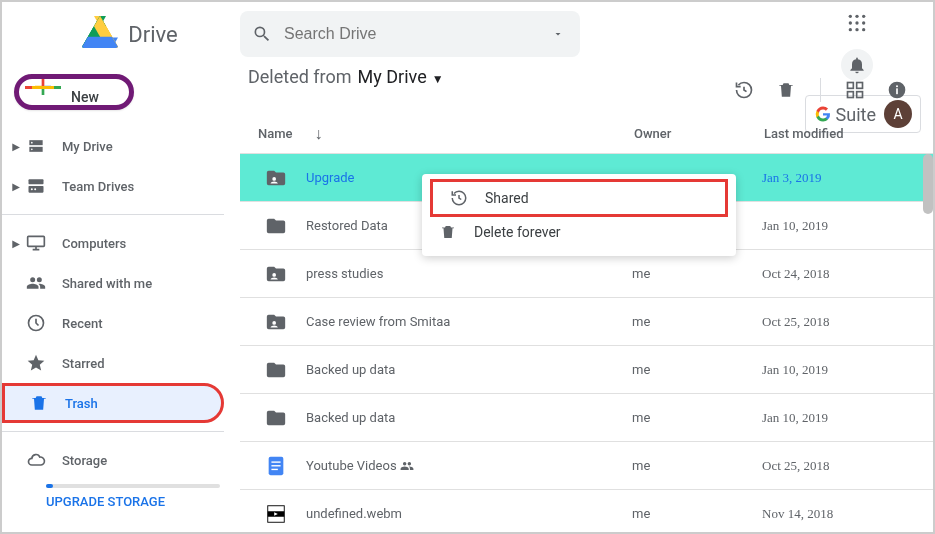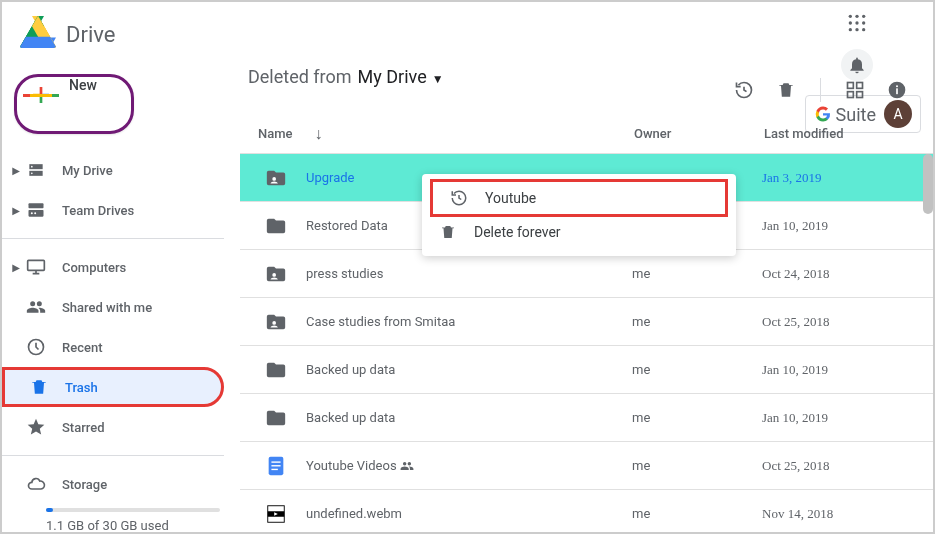--- a/index.html
+++ b/index.html
@@ -1,36 +1,36 @@
 <!DOCTYPE html>
 <html><head>
 <meta charset="utf-8">
 <style>
   * { box-sizing: border-box; margin: 0; padding: 0; }
   body { font-family: Roboto, Arial, sans-serif; font-size: 13px; color: #5f6368; background: #fff; }
   .frame { width: 935px; height: 534px; border: 2px solid #ccc; position: relative; overflow: hidden; display: flex; flex-direction: column; }
   
   
   .header { height: 64px; display: flex; align-items: center; padding: 0 12px 0 18px; }
-  .logo-area { display: flex; align-items: center; width: 220px; }
+  .logo-area { display: flex; align-items: center; width: 220px; justify-content: center; }
   .drive-logo { width: 36px; height: 36px; margin-right: 10px; }
   .drive-title { font-size: 22px; color: #5f6368; }
   .search-box { flex: 1; max-width: 340px; height: 46px; background: #f1f3f4; border-radius: 8px; display: flex; align-items: center; padding: 0 10px; margin-right: 20px; }
   .search-box input { border: none; background: transparent; outline: none; font-size: 16px; flex: 1; margin-left: 10px; color: #5f6368; }
   .search-dd { color: #5f6368; padding: 0 6px; }
   .header-icons { display: flex; align-items: center; gap: 14px; margin-left: auto; flex-direction: column; }
   .hicon { width: 24px; height: 24px; display: flex; align-items: center; justify-content: center; color: #5f6368; cursor: pointer; }
   .gsuite { display: flex; align-items: center; border: 1px solid #dadce0; border-radius: 4px; padding: 4px 8px; margin-left: 12px; }
   .gsuite-text { font-size: 18px; color: #5f6368; display:flex; align-items:center; }
   .avatar { width: 28px; height: 28px; border-radius: 50%; background: #5d4037; color: #fff; display: flex; align-items: center; justify-content: center; margin-left: 8px; font-size: 14px; }
   
   
   .body { flex: 1; display: flex; overflow: hidden; }
   .sidebar { width: 238px; padding-top: 4px; }
-  .new-btn { display: flex; align-items: flex-start; height: 60px; width: 120px; border: 3px solid #701a75; border-radius: 24px; background: #fff; box-shadow: 0 1px 2px rgba(0,0,0,.1); margin: 4px 0 16px 12px; cursor: pointer; }
+  .new-btn { display: flex; align-items: flex-end; height: 36px; width: 120px; border: 5px solid #701a75; border-radius: 24px; background: #fff; box-shadow: 0 1px 2px rgba(0,0,0,.1); margin: 4px 0 16px 12px; cursor: pointer; }
   .new-btn .plus { width: 36px; height: 36px; margin-left: 6px; display:flex; align-items:center; justify-content:center; position:relative; }
   .new-btn .plus::before, .new-btn .plus::after { content:''; position:absolute; background:linear-gradient(to right,#ea4335,#fbbc04,#34a853,#4285f4); }
   .new-btn .plus::before { width: 22px; height: 3px; background:#fbbc04; border-left:7px solid #ea4335; border-right:7px solid #34a853;}
   .new-btn .plus svg { width:24px; height:24px;}
   .new-btn span.lbl { font-size: 14px; color: #3c4043; margin-left: 10px; font-weight: 500; }
   .nav-item { display: flex; align-items: center; height: 40px; padding-left: 8px; border-radius: 0 20px 20px 0; margin-right: 16px; cursor: pointer; color: #5f6368; }
   .nav-item.active { background: #e8f0fe; color: #1a73e8; }
   .nav-item .chev { width: 12px; display:flex; justify-content:center; margin-right:4px; font-size:10px; color:#5f6368;}
   .nav-item .icon { width: 20px; height: 20px; margin-right: 16px; display: flex; align-items: center; justify-content: center; }
   .nav-item .lbl { font-size: 13px; font-weight: 500; }
@@ -94,20 +94,33 @@
             <polygon fill="#0F9D58" points="0,75 43.5,0 58,25 29,75"></polygon>
             <polygon fill="#FFCD40" points="87,75 43.5,0 29,25 58,75"></polygon>
             <polygon fill="#4285F4" points="0,75 87,75 72.5,50 14.5,50" transform="translate(0,0)"></polygon>
         <polygon fill="#0F9D58" points="43.5,0 0,75 29,75 58,25"></polygon>
             <polygon fill="#FFCD40" points="43.5,0 87,75 58,75 29,25"></polygon>
             <polygon fill="#4285F4" points="14.5,50 72.5,50 87,75 0,75"></polygon>
           </svg>
       </div>
       <span class="drive-title">Drive</span>
     </div>
+    <div class="search-box">
+      <span class="hicon">
+          <svg width="20" height="20" viewBox="0 0 24 24" fill="#5f6368">
+            <path d="M15.5 14h-.79l-.28-.27A6.47 6.47 0 0016 9.5 6.5 6.5 0 109.5 16a6.47 6.47 0 004.23-1.57l.27.28v.79l5 5L20.5 19l-5-5zM9.5 14A4.5 4.5 0 1114 9.5 4.49 4.49 0 019.5 14z"></path>
+          </svg>
+        </span>
+      <input type="text" placeholder="Search Drive" style="">
+      <span class="search-dd hicon">
+          <svg width="20" height="20" viewBox="0 0 24 24" fill="#5f6368">
+            <path d="M7 10l5 5 5-5z"></path>
+          </svg>
+        </span>
+    </div>
     <div class="header-icons">
       <span class="hicon">
           <svg width="22" height="22" viewBox="0 0 24 24" fill="#5f6368">
             <path d="M12 2a10 10 0 100 20 10 10 0 000-20zm1 17h-2v-2h2v2zm2.07-7.75l-.9.92A3.4 3.4 0 0013 15h-2v-.5a4 4 0 011.17-2.83l1.24-1.26a2 2 0 10-3.41-1.41H8a4 4 0 118 0 3.17 3.17 0 01-.93 2.25z"></path>
           </svg>
         </span>
       <span class="hicon">
           <svg width="22" height="22" viewBox="0 0 24 24" fill="#5f6368">
             <path d="M19.14 12.94a7.07 7.07 0 000-1.88l2.03-1.58a.5.5 0 00.12-.64l-1.92-3.32a.5.5 0 00-.6-.22l-2.39.96a7.03 7.03 0 00-1.62-.94l-.36-2.54A.5.5 0 0013.92 2h-3.84a.5.5 0 00-.49.42l-.36 2.54a7.03 7.03 0 00-1.62.94l-2.39-.96a.5.5 0 00-.6.22L2.7 8.48a.5.5 0 00.12.64l2.03 1.58a7.07 7.07 0 000 1.88L2.82 14.16a.5.5 0 00-.12.64l1.92 3.32a.5.5 0 00.6.22l2.39-.96c.5.38 1.04.7 1.62.94l.36 2.54a.5.5 0 00.49.42h3.84a.5.5 0 00.49-.42l.36-2.54a7.03 7.03 0 001.62-.94l2.39.96a.5.5 0 00.6-.22l1.92-3.32a.5.5 0 00-.12-.64l-2.03-1.58zM12 15.5A3.5 3.5 0 1115.5 12 3.5 3.5 0 0112 15.5z"></path>
           </svg>
@@ -210,51 +223,50 @@
       <div class="nav-item">
         <span class="chev"></span>
         <span class="icon">
             <svg width="20" height="20" viewBox="0 0 24 24" fill="none" stroke="#5f6368" stroke-width="2">
               <circle cx="12" cy="12" r="9"></circle>
               <path d="M12 7v5l3 3"></path>
             </svg>
           </span>
         <span class="lbl">Recent</span>
       </div>
+      <div class="nav-item">
+        <span class="chev"></span>
+        <span class="icon">
+            <svg width="20" height="20" viewBox="0 0 24 24" fill="#5f6368">
+              <path d="M12 17.27L18.18 21l-1.64-7.03L22 9.24l-7.19-.61L12 2 9.19 8.63 2 9.24l5.46 4.73L5.82 21z"></path>
+            </svg>
+          </span>
+        <span class="lbl">Starred</span>
+      </div>
       <div class="nav-item active red-box" style="margin-left:0;">
         <span class="chev"></span>
         <span class="icon">
             <svg width="20" height="20" viewBox="0 0 24 24" fill="#1a73e8">
               <path d="M6 7h12l-1 13H7L6 7zm3-3h6l1 2H8l1-2zM4 6h16v1H4z"></path>
             </svg>
           </span>
         <span class="lbl">Trash</span>
       </div>
-      <div class="nav-item">
-        <span class="chev"></span>
-        <span class="icon">
-            <svg width="20" height="20" viewBox="0 0 24 24" fill="#5f6368">
-              <path d="M12 17.27L18.18 21l-1.64-7.03L22 9.24l-7.19-.61L12 2 9.19 8.63 2 9.24l5.46 4.73L5.82 21z"></path>
-            </svg>
-          </span>
-        <span class="lbl">Starred</span>
-      </div>
       <div class="nav-sep"></div>
       <div class="nav-item">
         <span class="chev"></span>
         <span class="icon">
             <svg width="20" height="20" viewBox="0 0 24 24" fill="none" stroke="#5f6368" stroke-width="2">
               <path d="M18 18H7a4 4 0 010-8 5 5 0 019.6-1.5A3.5 3.5 0 0118 18z"></path>
             </svg>
           </span>
         <span class="lbl">Storage</span>
       </div>
       <div class="storage-sec" style="padding-left:44px;">
         <div class="storage-bar"></div>
-        <div class="storage-text">1.1 GB of 30 GB used</div>
         <a class="upgrade-link">UPGRADE STORAGE</a>
       </div>
     </div>
 
     <div class="main">
       <div class="toolbar">
         <div class="title-block">
           <span class="t1">Deleted from</span>
           <span class="t2">My Drive</span>
           <span class="dd">&nbsp;▼</span>
@@ -336,21 +348,21 @@
             <span class="fmod">Oct 24, 2018</span>
           </div>
           <div class="row">
             <span class="ficon">
               <svg width="22" height="22" viewBox="0 0 24 24" fill="#5f6368">
                 <path d="M10 4H4a2 2 0 00-2 2v12a2 2 0 002 2h16a2 2 0 002-2V8a2 2 0 00-2-2h-8l-2-2z"></path>
                 <circle cx="10" cy="13" r="2" fill="#fff"></circle>
                 <path d="M6 18c0-1.5 2.5-2.3 4-2.3s4 .8 4 2.3" fill="#fff"></path>
               </svg>
             </span>
-            <span class="fname">Case studies from Smitaa</span>
+            <span class="fname">Case review from Smitaa</span>
             <span class="fowner">me</span>
             <span class="fmod">Oct 25, 2018</span>
           </div>
           <div class="row">
             <span class="ficon">
               <svg width="22" height="22" viewBox="0 0 24 24" fill="#5f6368">
                 <path d="M10 4H4a2 2 0 00-2 2v12a2 2 0 002 2h16a2 2 0 002-2V8a2 2 0 00-2-2h-8l-2-2z"></path>
               </svg>
             </span>
             <span class="fname">Backed up data</span>
@@ -400,21 +412,21 @@
 
   <div class="ctx-menu">
     <div class="ctx-red-box">
       <div class="ctx-item">
         <span class="cicon">
             <svg width="18" height="18" viewBox="0 0 24 24" fill="none" stroke="#5f6368" stroke-width="2">
               <path d="M3 12a9 9 0 109-9 9 9 0 00-6.7 3M3 3v5h5"></path>
               <path d="M12 8v4l3 2"></path>
             </svg>
           </span>
-        <span>Youtube</span>
+        <span>Shared</span>
       </div>
     </div>
     <div class="ctx-item">
       <span class="cicon">
           <svg width="18" height="18" viewBox="0 0 24 24" fill="#5f6368">
             <path d="M6 7h12l-1 13H7L6 7zm3-3h6l1 2H8l1-2zM4 6h16v1H4z"></path>
           </svg>
         </span>
       <span>Delete forever</span>
     </div>

